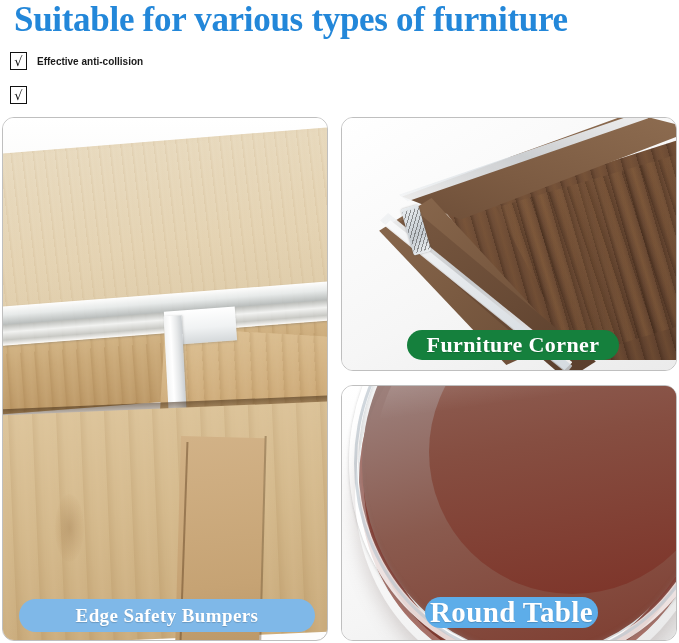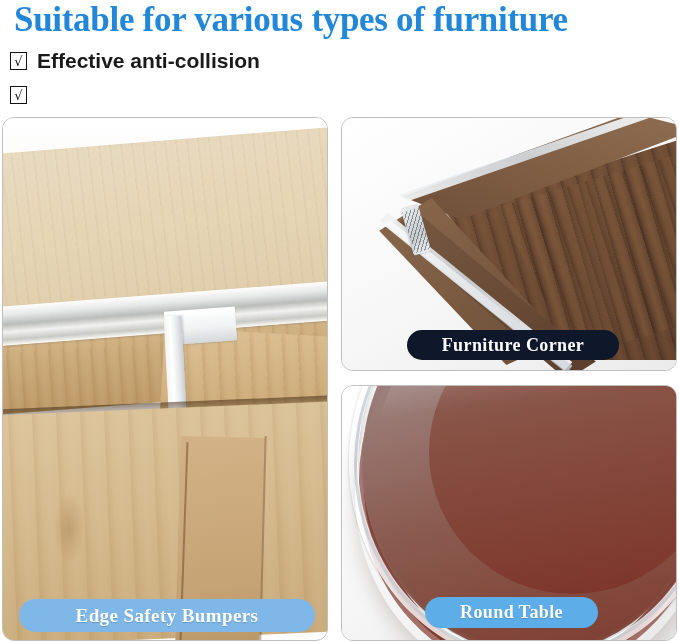--- a/index.html
+++ b/index.html
@@ -31,21 +31,21 @@
     background:#fff;
     display:flex;align-items:center;justify-content:center;
     font-family:"DejaVu Sans",sans-serif;
     font-size:13px;line-height:13px;color:#111;
     flex:0 0 auto;
     margin-right:10px;
   }
   .bullet-text{
     font-family:"Liberation Sans",sans-serif;
     font-weight:bold;
-    font-size:21px;
+    font-size:10px;
     color:#1a1a1a;
     white-space:nowrap;
   }
 
   
   .panel{
     position:absolute;
     border:1px solid #bfbfbf;
     border-radius:12px;
     overflow:hidden;
@@ -69,25 +69,25 @@
     text-shadow:0 1px 1px rgba(0,0,0,.18);
     white-space:nowrap;
     letter-spacing:.4px;
   }
   #pill-edge{
     left:16px;bottom:8px;width:296px;height:33px;
     background:#7fb8e8;font-size:19px;
   }
   #pill-corner{
     left:65px;bottom:10px;width:212px;height:30px;
-    background:#0f172a;font-size:18px;
+    background:#15803d;font-size:22px;
   }
   #pill-round{
     left:83px;bottom:12px;width:173px;height:31px;
-    background:#5dade9;font-size:18px;
+    background:#5dade9;font-size:29px;
   }
 
   
   .p1-wall{position:absolute;left:0;top:0;width:100%;height:20%;
     background:linear-gradient(#ffffff,#f7f7f5);}
   .p1-top{
     position:absolute;left:-6%;top:7%;width:115%;height:36%;
     background:
       repeating-linear-gradient(88deg,
         rgba(195,165,120,.20) 0px,rgba(195,165,120,0) 3px,

